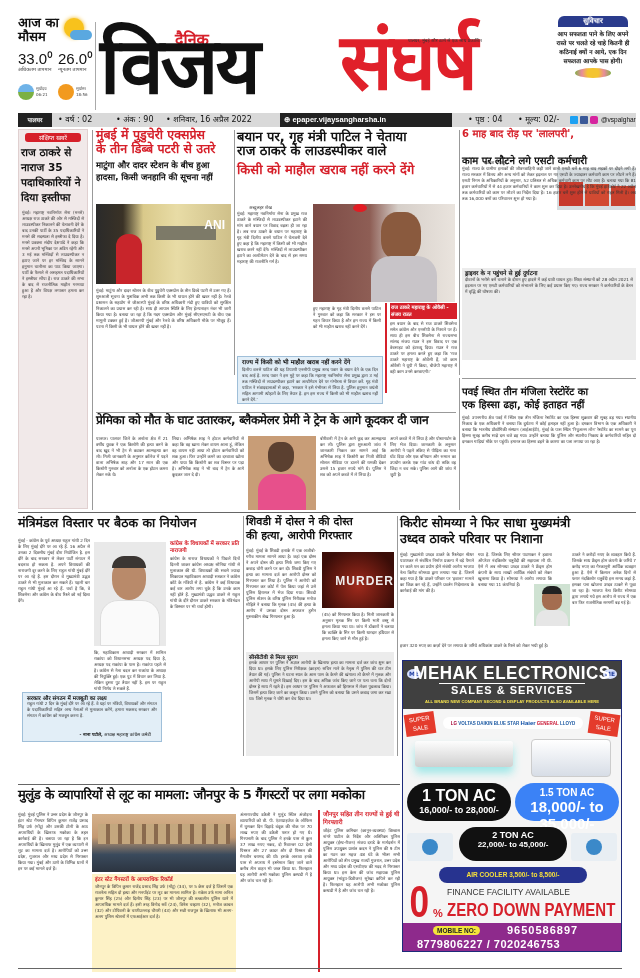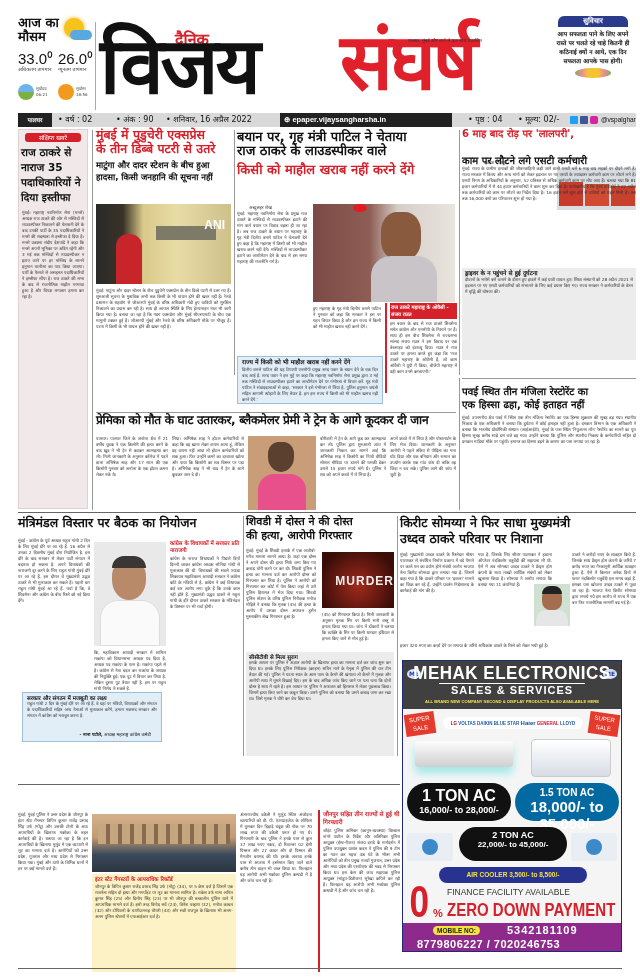--- a/index.html
+++ b/index.html
@@ -218,21 +218,21 @@
     <div class="abs" style="right:2px;top:4px;width:30px;height:22px;background:#e43b2c;color:#fff;font-family:'Liberation Sans',sans-serif;font-size:6px;text-align:center;line-height:9px;padding-top:2px;transform:rotate(8deg)">SUPER SALE</div>
     <div class="abs" style="left:40px;top:8px;width:140px;height:12px;background:#fff;border-radius:6px;font-family:'Liberation Sans',sans-serif;font-size:4.5px;line-height:12px;text-align:center;color:#1d5aa3;font-weight:bold;white-space:nowrap;overflow:hidden">
       <span style="color:#a50034">LG</span> <span>VOLTAS</span> <span>DAIKIN</span> <span>BLUE STAR</span> <span style="color:#0d4ea6;font-size:6px">Haier</span> <span style="color:#c8102e">GENERAL</span> <span>LLOYD</span>
     </div>
     <div class="abs" style="left:12px;top:32px;width:98px;height:26px;background:linear-gradient(#fdfdfd,#cfcfcf);border-radius:3px;box-shadow:0 6px 8px #9fe8e8"></div>
     <div class="abs" style="left:128px;top:30px;width:80px;height:38px;background:linear-gradient(#ffffff,#d7dde6);border-radius:4px;border:1px solid #ccc"></div>
     <div class="abs" style="left:4px;top:74px;width:104px;height:38px;background:#111;color:#fff;border-radius:20px;text-align:center;font-family:'Liberation Sans',sans-serif;font-weight:bold">
       <div style="font-size:16px;padding-top:4px">1 TON AC</div>
       <div style="font-size:9px">16,000/- to 28,000/-</div>
     </div>
-    <div class="abs" style="left:112px;top:74px;width:104px;height:38px;background:#0369a1;color:#fff;border-radius:20px;text-align:center;font-family:'Liberation Sans',sans-serif;font-weight:bold">
+    <div class="abs" style="left:112px;top:74px;width:104px;height:38px;background:#3b82f6;color:#fff;border-radius:20px;text-align:center;font-family:'Liberation Sans',sans-serif;font-weight:bold">
       <div style="font-size:10px;padding-top:4px">1.5 TON AC</div>
       <div style="font-size:15px">18,000/- to 35,000/-</div>
     </div>
     <div class="abs" style="left:4px;top:124px;width:46px;height:28px;background:#e8eef3;border-radius:3px">
         <div style="margin:6px auto;width:16px;height:16px;border-radius:50%;background:#3b89c9"></div>
       </div>
     <div class="abs" style="right:4px;top:124px;width:46px;height:28px;background:#e8eef3;border-radius:3px">
         <div style="margin:6px auto;width:16px;height:16px;border-radius:50%;background:#3b89c9"></div>
       </div>
     <div class="abs" style="left:56px;top:118px;width:108px;height:34px;background:#111;color:#fff;border-radius:18px;text-align:center;font-family:'Liberation Sans',sans-serif;font-weight:bold">
@@ -240,27 +240,28 @@
       <div style="font-size:8px">22,000/- to 45,000/-</div>
     </div>
     <div class="abs" style="left:36px;top:158px;width:148px;height:16px;background:#27338f;color:#f7e03b;border-radius:9px;text-align:center;font-family:'Liberation Sans',sans-serif;font-weight:bold;font-size:6.5px;line-height:16px">AIR COOLER 3,500/- to 8,500/-</div>
     <div class="abs red" style="left:4px;top:170px;font-family:'Liberation Sans',sans-serif;font-weight:bold;font-size:44px;line-height:46px;transform:scaleX(0.8)">0</div>
     <div class="abs red" style="left:30px;top:198px;font-family:'Liberation Sans',sans-serif;font-weight:bold;font-size:11px">%</div>
     <div class="abs" style="left:44px;top:178px;font-family:'Liberation Sans',sans-serif;font-weight:normal;font-size:8.5px;color:#333;white-space:nowrap">FINANCE FACILITY AVAILABLE</div>
     <div class="abs red" style="left:44px;top:190px;font-family:'Liberation Sans',sans-serif;font-weight:bold;font-size:15px;white-space:nowrap;transform:scaleY(1.2);transform-origin:top left">ZERO DOWN PAYMENT</div>
   </div>
   <div class="abs" style="left:0;top:262px;width:220px;height:30px;background:#8e2a8c;color:#fff;font-family:'Liberation Sans',sans-serif;font-weight:bold">
     <span class="abs" style="left:30px;top:3px;background:#f5e53b;color:#222;font-size:6.5px;border-radius:6px;padding:1px 4px">MOBILE NO:</span>
-    <span class="abs" style="left:104px;top:1px;font-size:11px;letter-spacing:1px">5342181109</span>
+    <span class="abs" style="left:104px;top:1px;font-size:11px;letter-spacing:1px">9650586897</span>
     <span class="abs" style="left:14px;top:15px;font-size:11px;letter-spacing:0.5px">8779806227 / 7020246753</span>
   </div>
 </div>
 
 <div class="hline" style="left:18px;top:784px;width:382px;background:#666"></div>
 <div class="abs" style="left:18px;top:788px;width:382px;height:186px">
+  <div class="hl" style="font-size:13px;white-space:nowrap;text-align:left;letter-spacing:-0.4px">मुलुंड के व्यापारियों से लूट का मामला: जौनपुर के 5 गैंगस्टरों पर लगा मकोका</div>
   <div class="txt abs" style="left:0;top:24px;width:70px;height:160px">मुंबई: मुंबई पुलिस ने उत्तर प्रदेश के जौनपुर के इंटर स्टेट गैंगस्टर विपिन कुमार राजेंद्र प्रसाद सिंह उर्फ (मोंटू) और उसकी टोली के आठ अपराधियों के खिलाफ मकोका के तहत कार्रवाई की है। बताया जा रहा है कि इन अपराधियों के खिलाफ मुलुंड में एक व्यापारी से लूट का मामला दर्ज है। आरोपियों को उत्तर प्रदेश, गुजरात और मध्य प्रदेश से गिरफ्तार किया गया। मुंबई और ठाणे के विभिन्न थानों में इन पर कई मामले दर्ज हैं।</div>
   <div class="photo" style="left:74px;top:26px;width:144px;height:58px;background:linear-gradient(#d4b08a 0%,#c49a72 40%,#3a4a5c 70%,#2c3440 100%)">
     <div style="position:absolute;left:6px;top:10px;width:132px;height:20px;background:repeating-linear-gradient(90deg,#c4a77e 0 8px,#8a6a4e 8px 12px)"></div>
   </div>
   <div class="abs box-yellow" style="left:74px;top:86px;width:144px;height:98px;padding:2px 3px">
     <div class="hl red" style="font-size:5.5px">इंटर स्टेट गैंगस्टरों के आपराधिक रिकॉर्ड</div>
     <div class="txt" style="height:82px;margin-top:2px">जौनपुर के विपिन कुमार राजेंद्र प्रसाद सिंह उर्फ (मोंटू) (34), पर 5 केस दर्ज है जिसमें एक राजनेता सहित दो हत्या और मनपॉइंट पर लूट का मामला शामिल है। राकेश उर्फ मामा अनिल कुमार सिंह (25) और दिलीप सिंह (23) पर भी जौनपुर की तत्कालीन पुलिस थाने में आपराधिक मामले दर्ज हैं। इसी तरह विनोद सर्वे (24), विनेश चव्हाण (32), मनोज काबल (32) और टोपिवली के चाणीउल्लाह चौधरी (43) और सन्नी राजपूत के खिलाफ भी अलग-अलग पुलिस स्टेशनों में एफआईआर दर्ज है।</div>
   </div>
   <div class="txt abs" style="left:222px;top:24px;width:72px;height:160px">अंतरराज्यीय डकैती ने मुलुंड स्थित अंजोड़ना व्यापारियों को वी. पी. एंटरप्राइजेज के ऑफिस में घुसकर दिन दिहाड़े बंदूक की नोक पर 70 लाख रुपए की डकैती फरार हो गए थे। गिरफ्तारी के बाद पुलिस ने इनके पास से कुल 37 लाख रुपए नकद, दो रिवाल्वर 02 देसी पिस्तल और 27 काडर और दो पिस्तल की मैगजीन बरामद की थी। इसके अलावा इनके पास से अपराध में इस्तेमाल किए जाने वाले करीब तीन वाहन भी जब्त किया था. फिलहाल यह आरोपी अभी मकोका पुलिस कस्टडी में है और जांच चल रही है।</div>
   <div class="abs" style="left:300px;top:22px;width:82px;height:162px;border-left:2px solid #d6202a;padding-left:3px">

